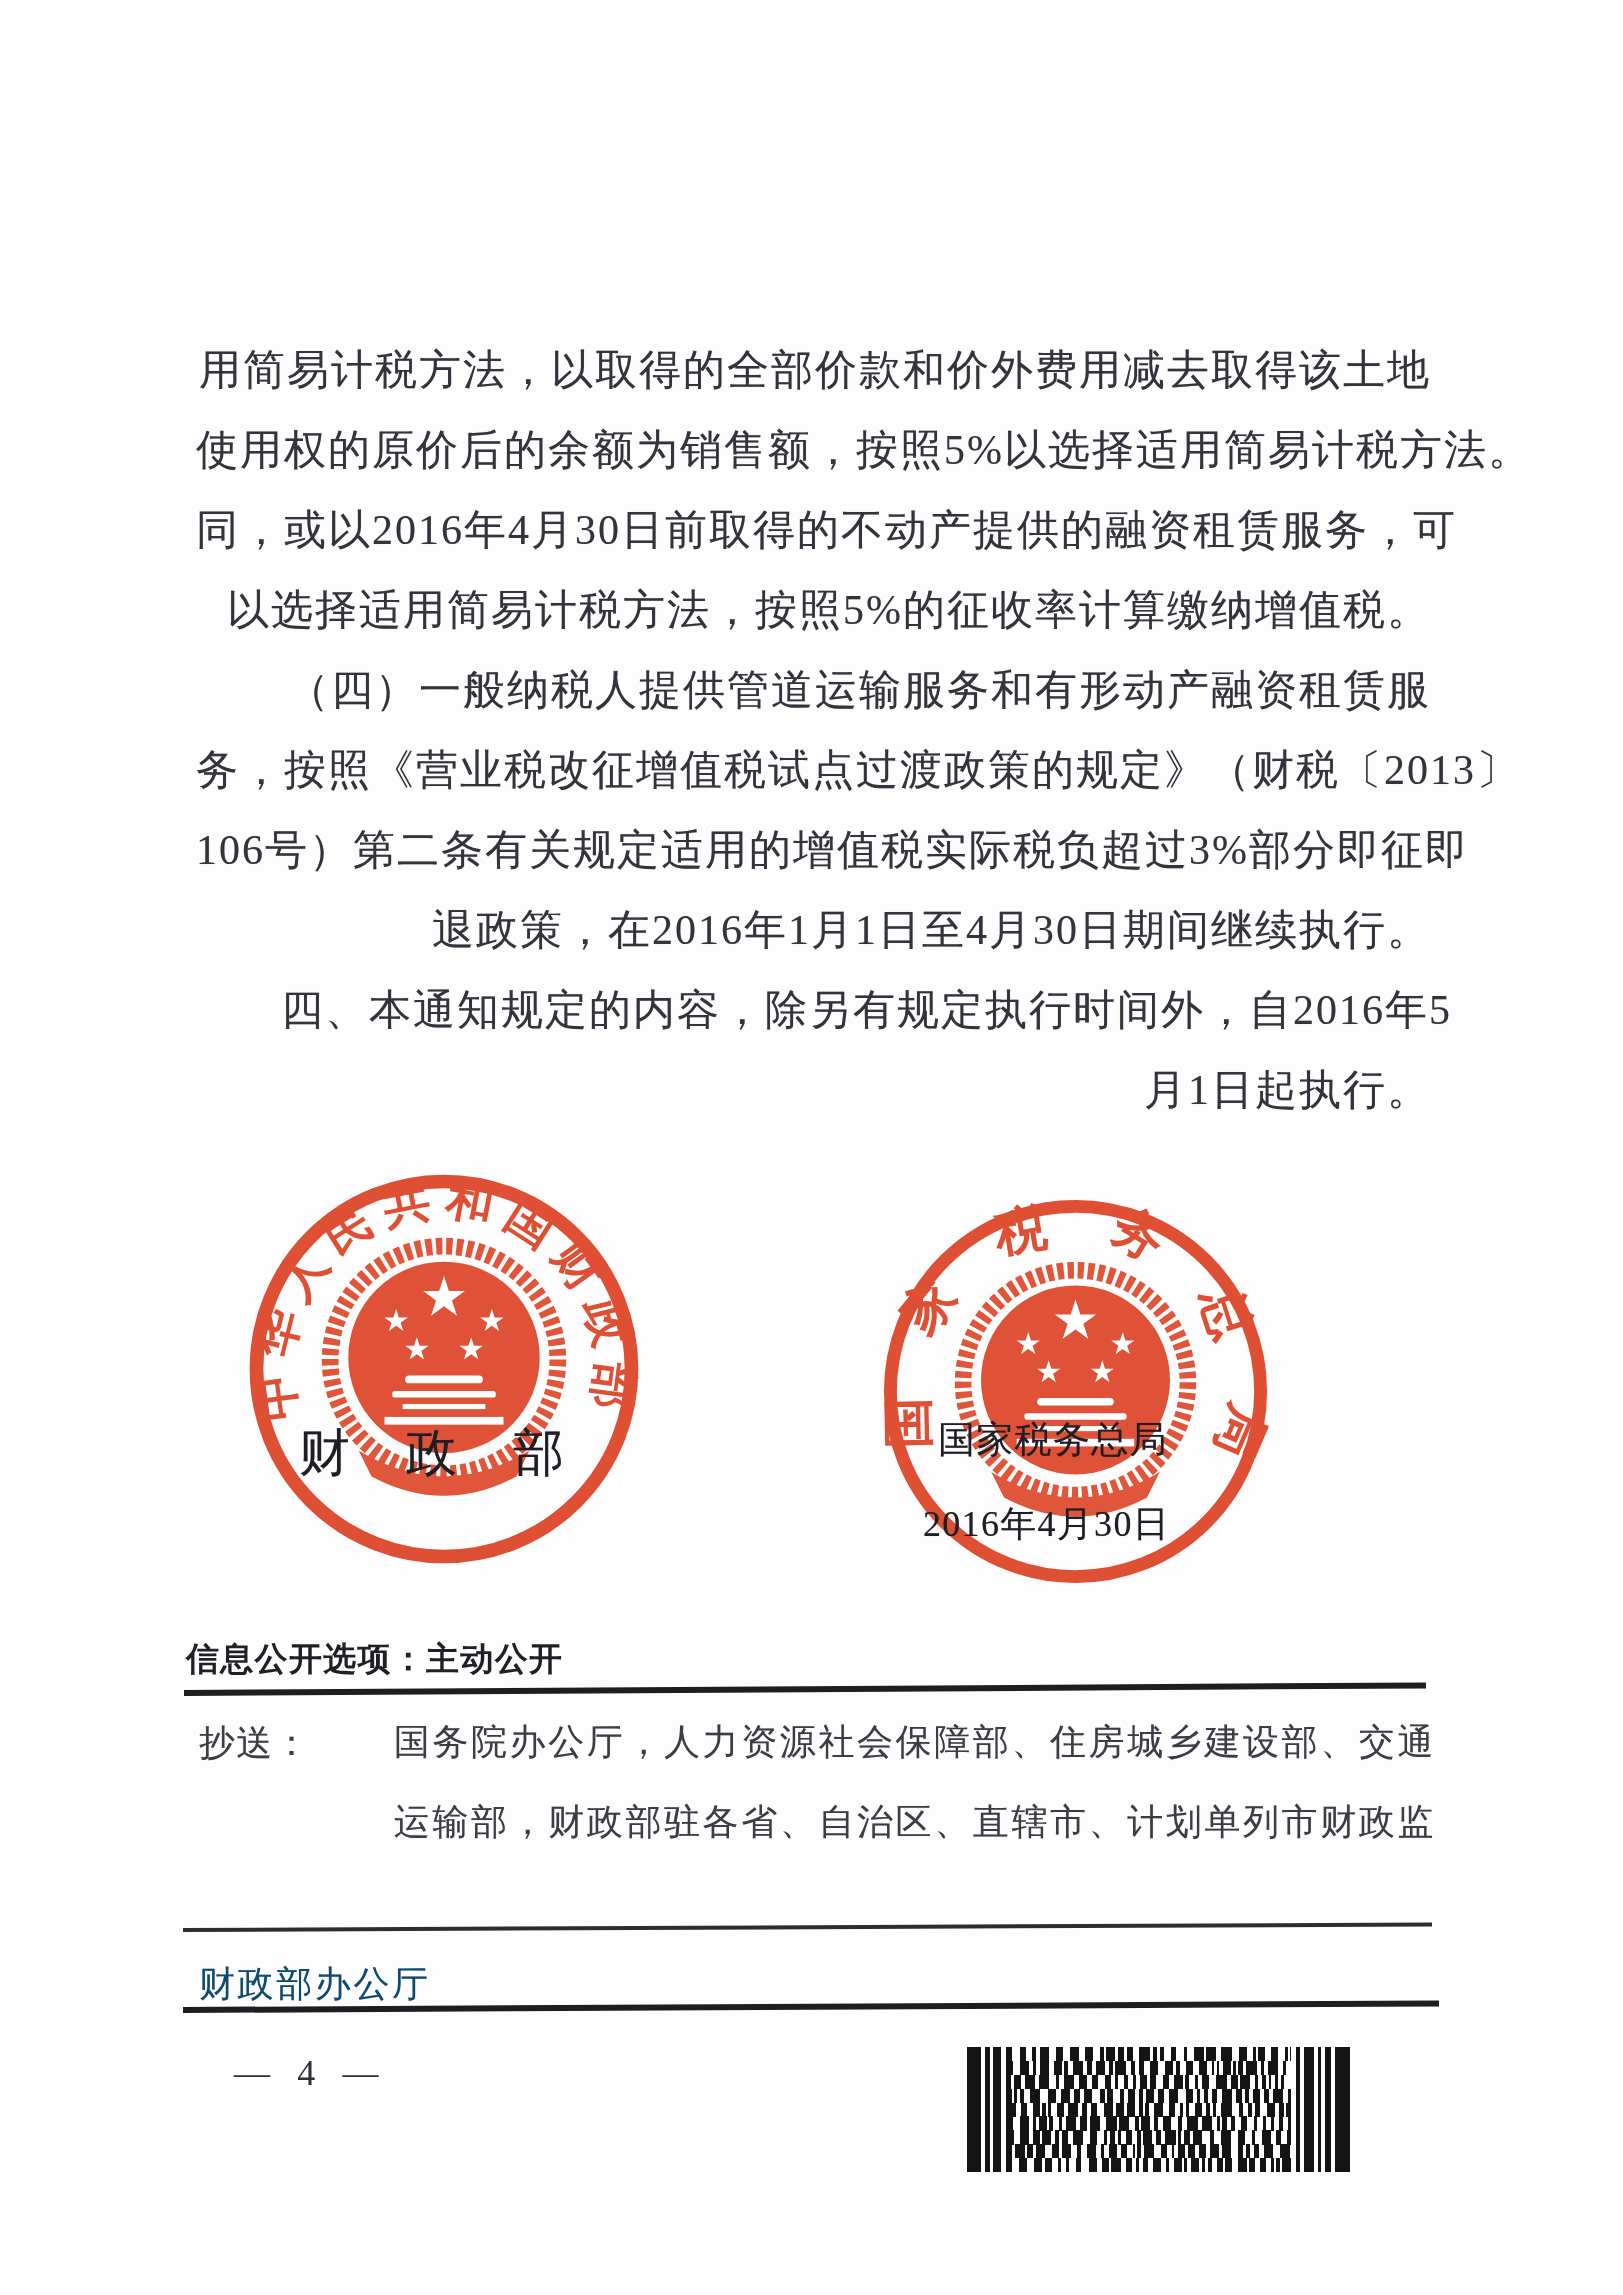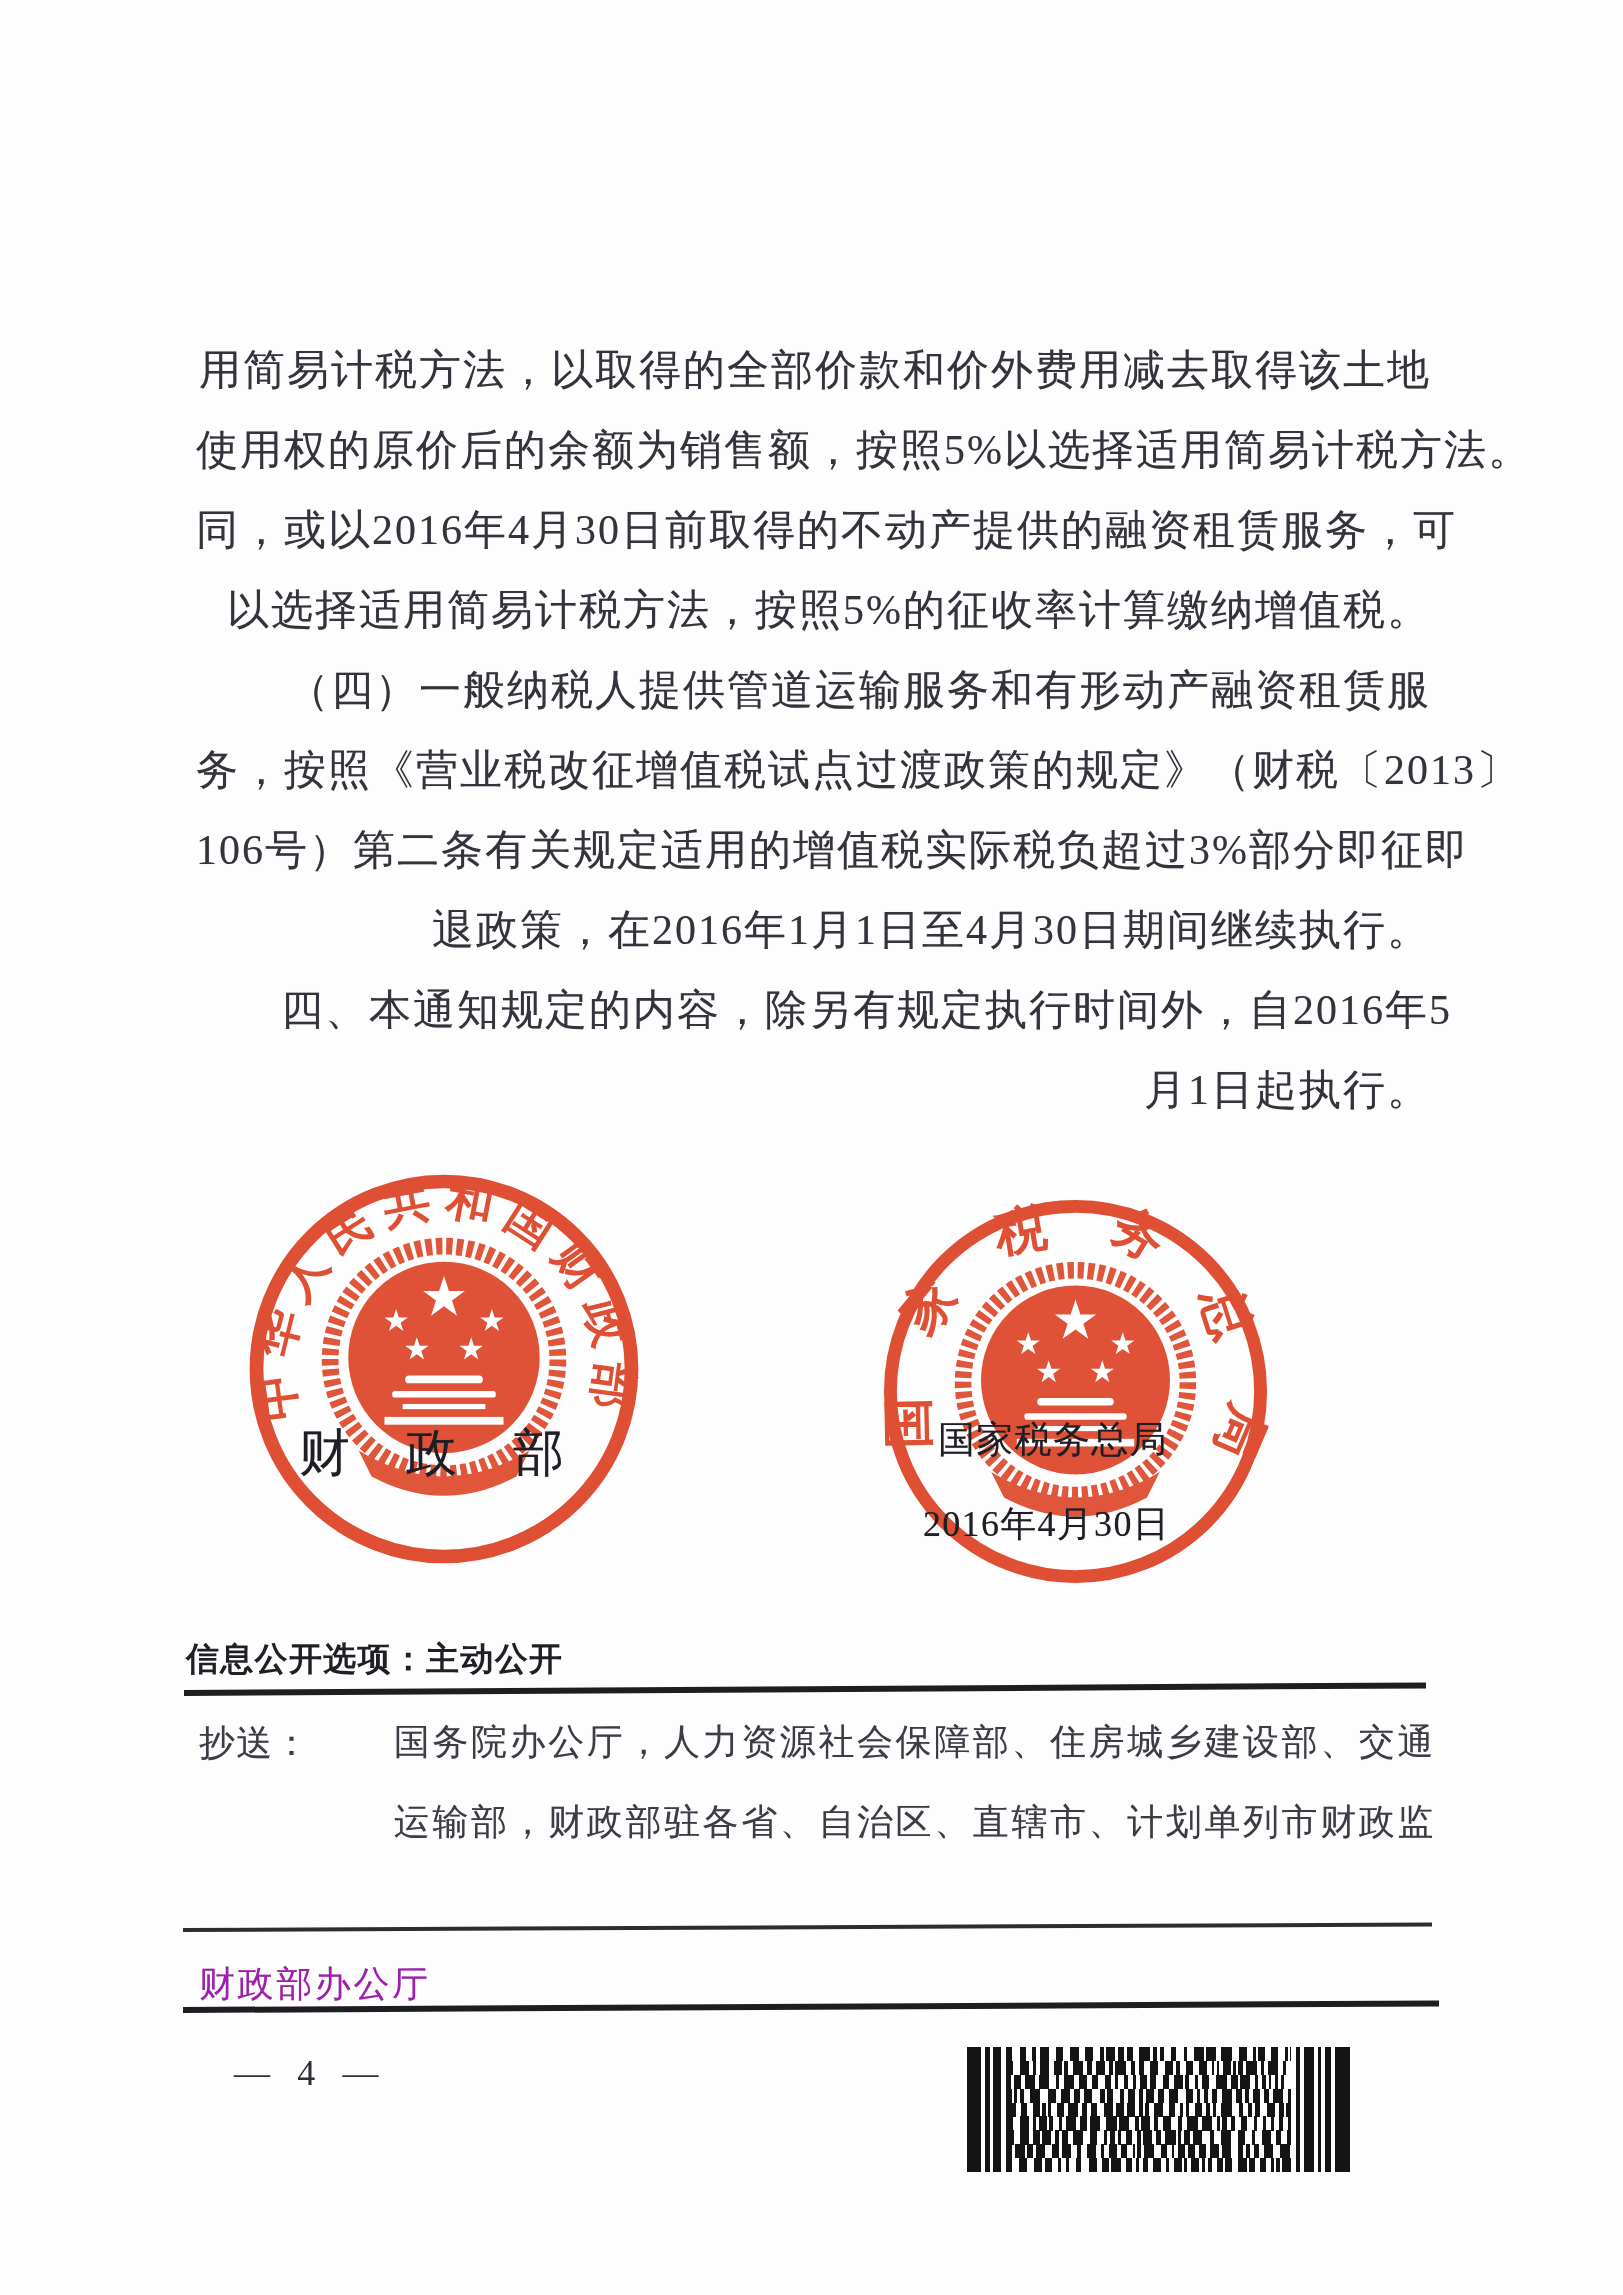--- a/index.html
+++ b/index.html
@@ -66,21 +66,21 @@
   }
   .cc-lines{position:absolute;left:100px;top:0;width:1137px;}
   .cc-line{
     height:80px;line-height:46px;
     font-size:36px;letter-spacing:2.6px;white-space:nowrap;
     text-shadow:0 0 0.7px rgba(40,40,55,.3);
   }
 
   .issuer{
     position:absolute;left:199px;top:1960px;
-    font-size:36px;letter-spacing:2.6px;color:#a21caf;white-space:nowrap;
+    font-size:36px;letter-spacing:2.6px;color:#0c4a6e;white-space:nowrap;
     text-shadow:0 0 0.7px rgba(40,40,55,.3);
   }
   .print-date{
     position:absolute;right:195px;top:1960px;
     font-size:36px;letter-spacing:2px;color:#3c3c44;white-space:nowrap;
     text-shadow:0 0 0.7px rgba(40,40,55,.3);
   }
 
   .page-number{
     position:absolute;left:234px;top:2052px;

